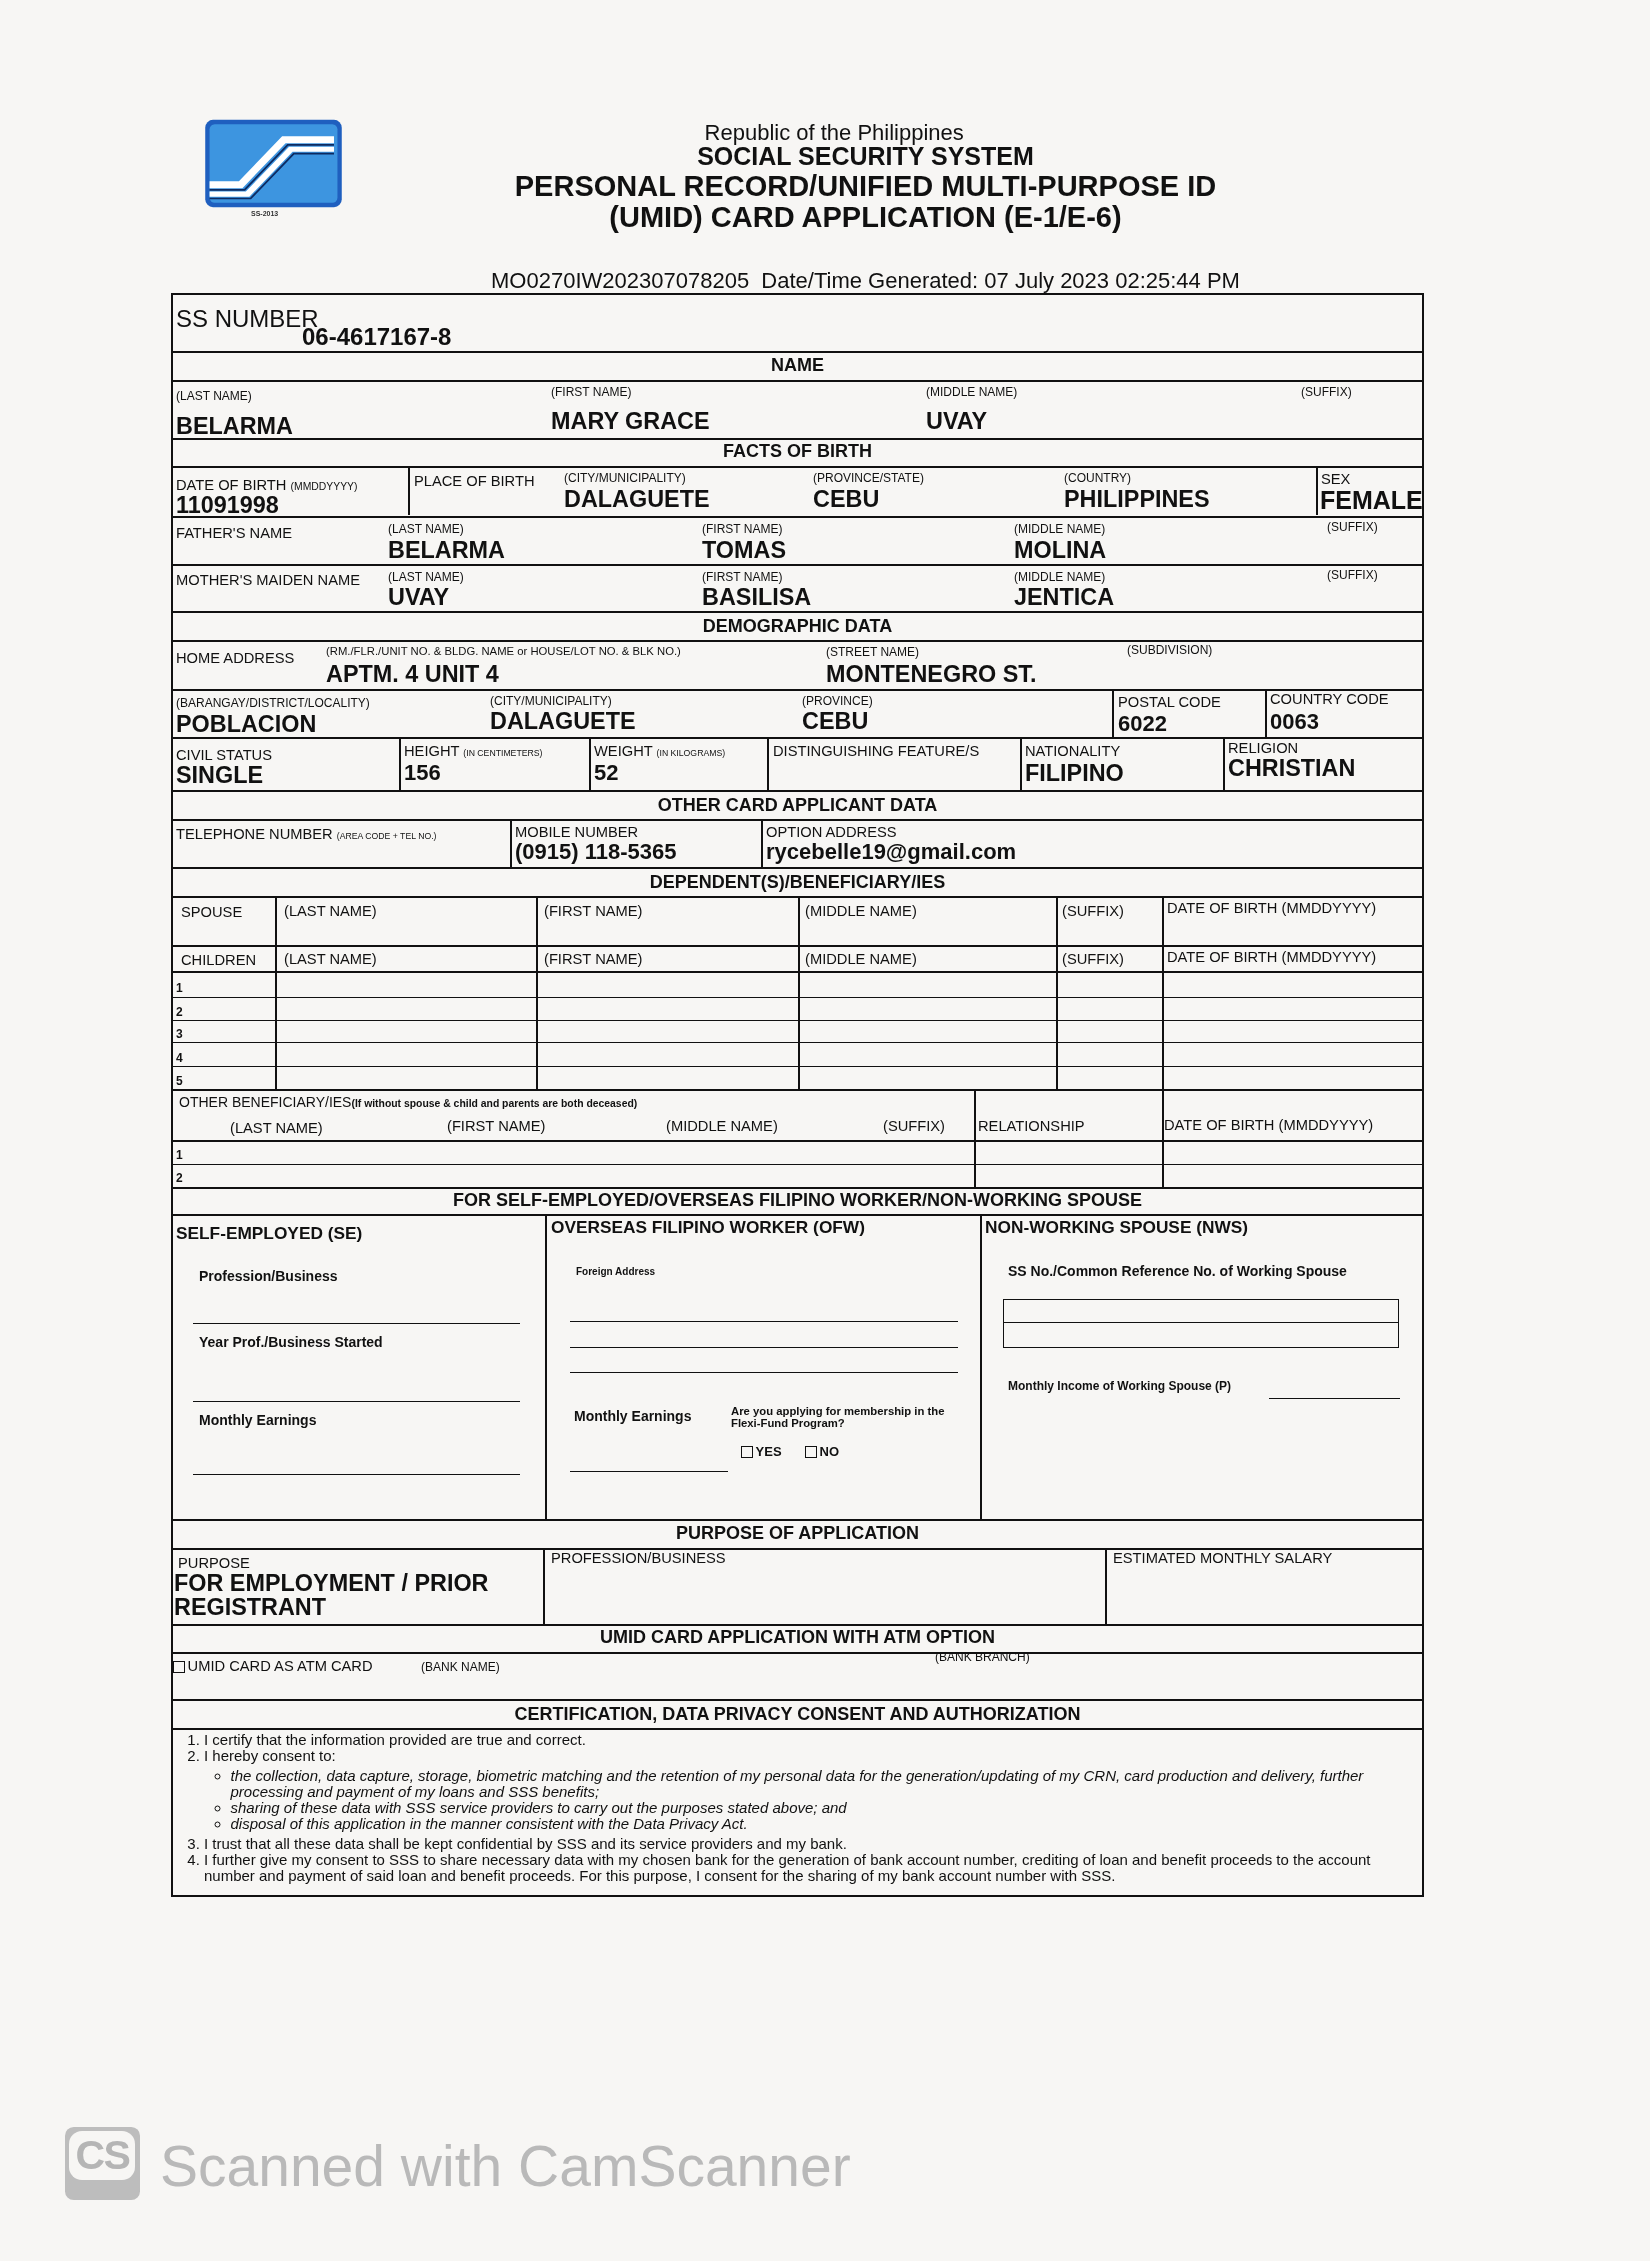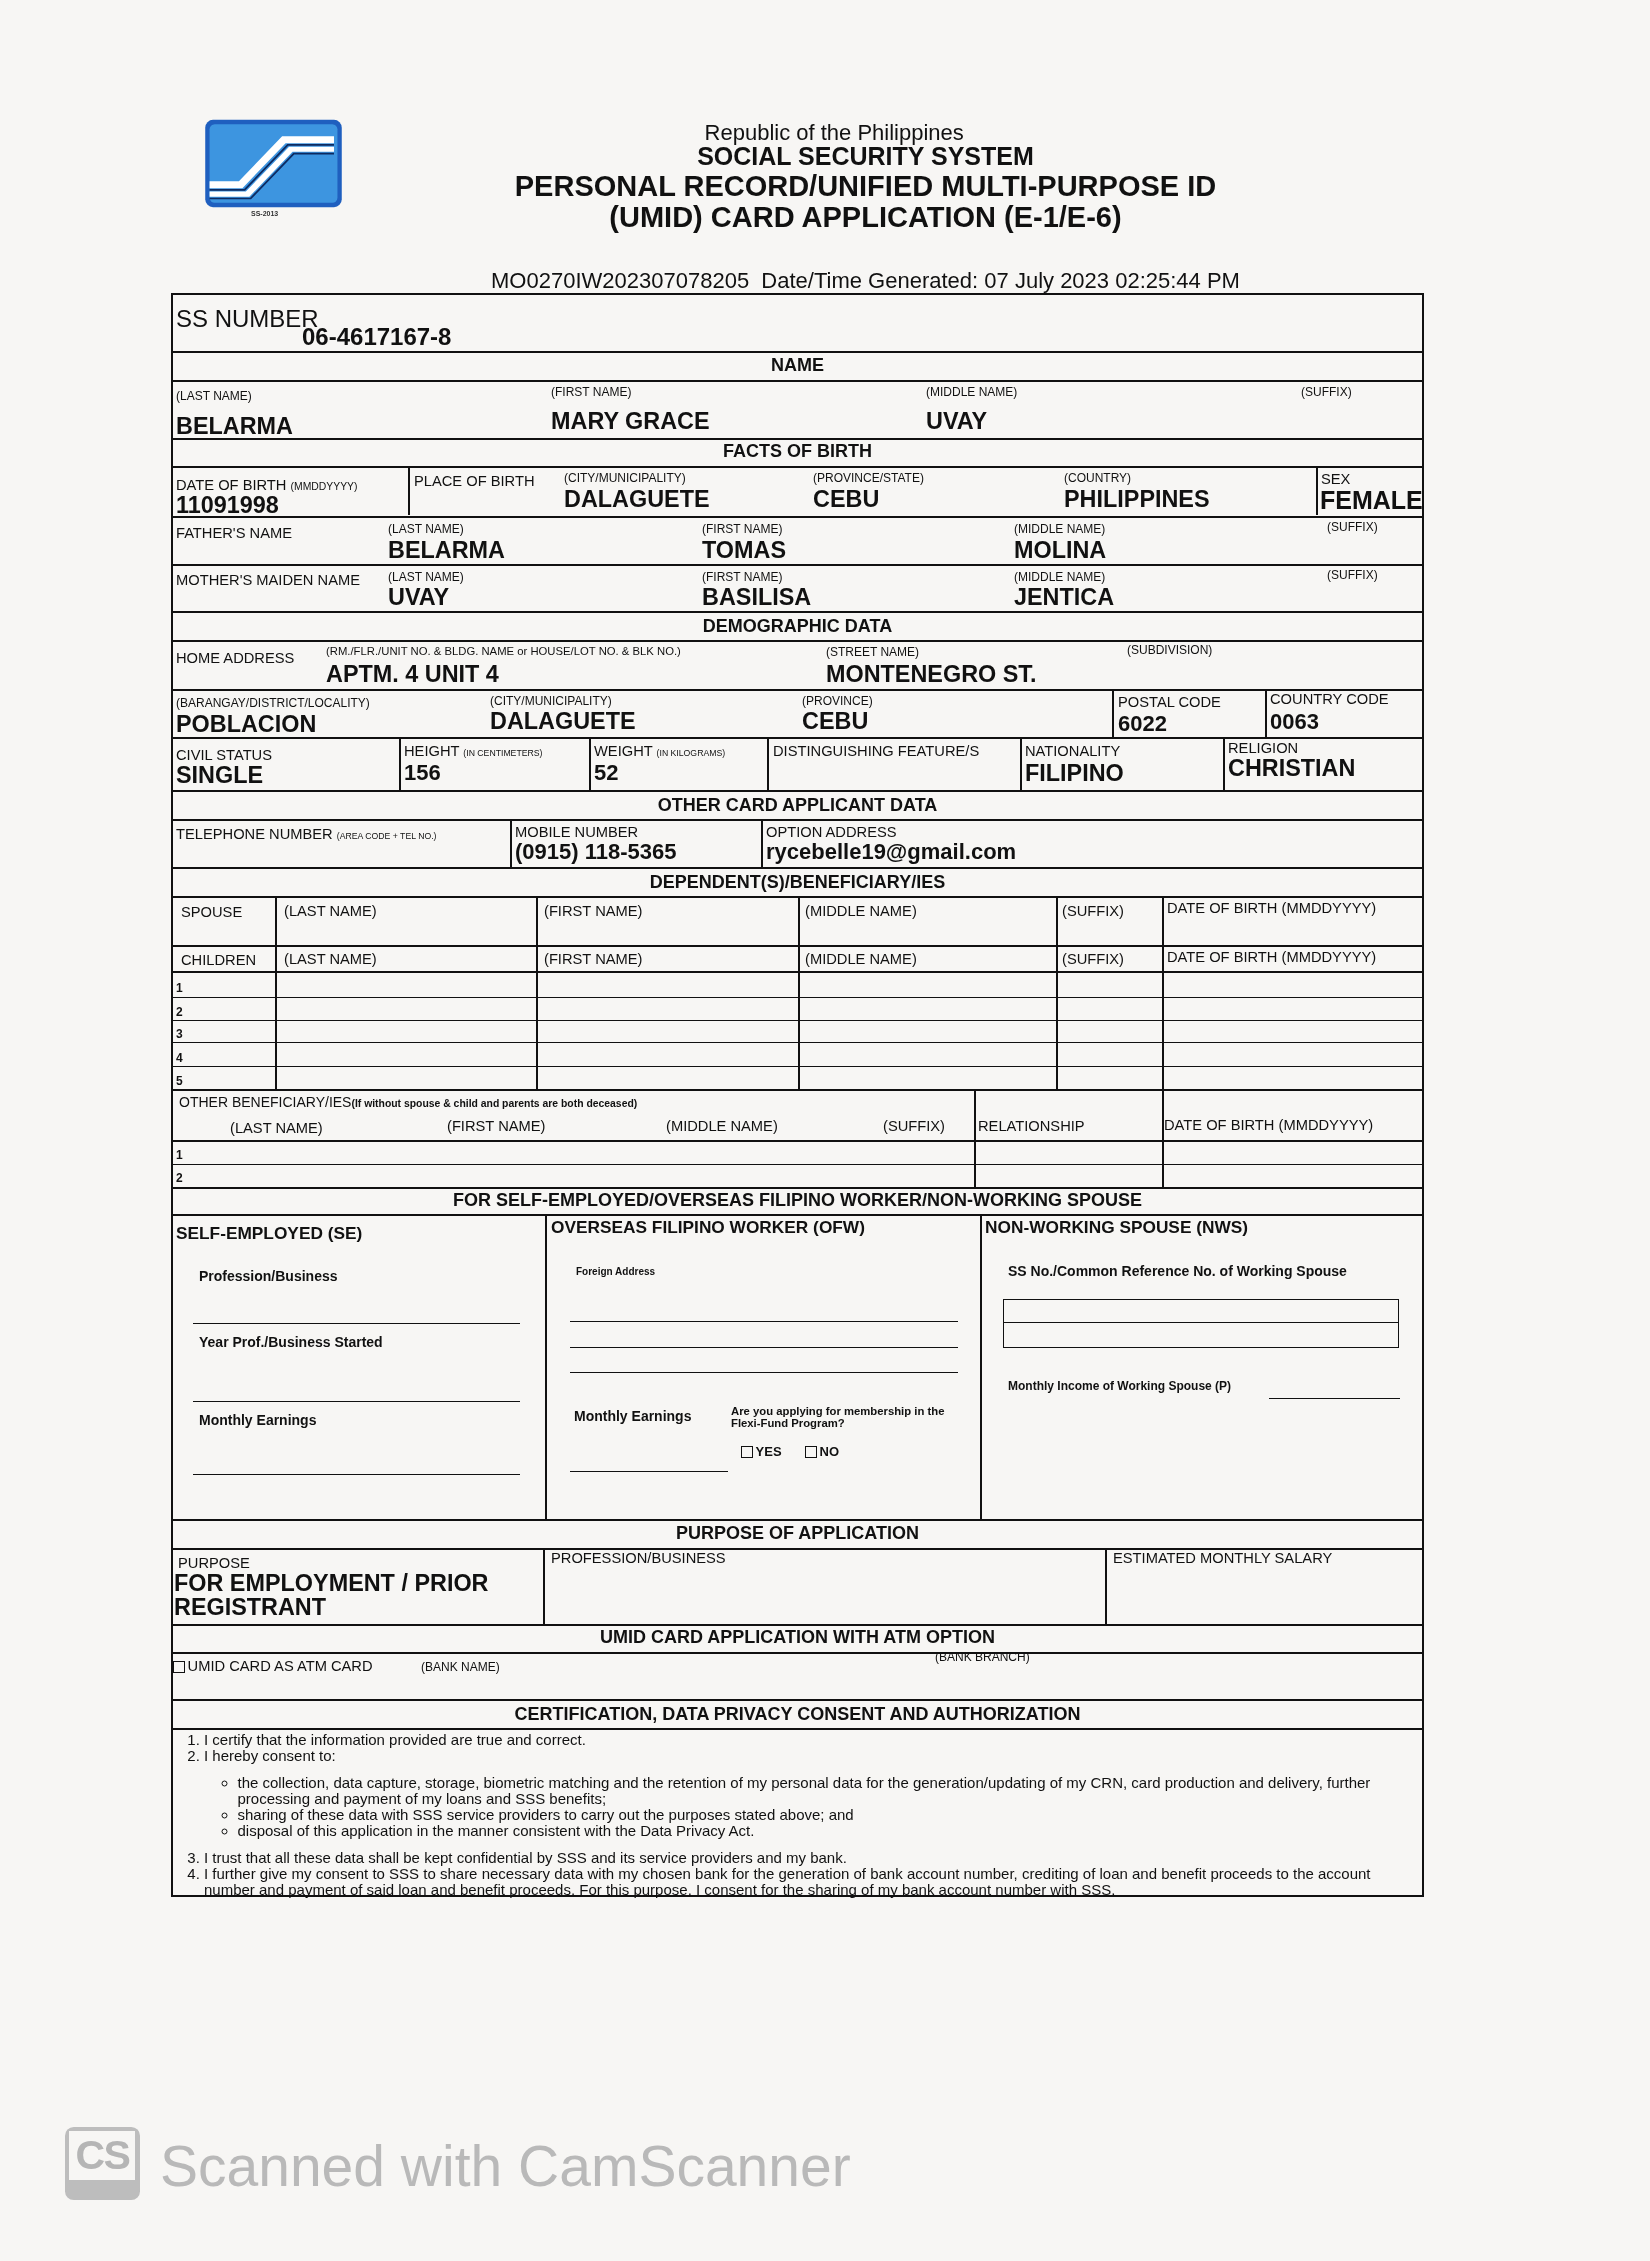--- a/index.html
+++ b/index.html
@@ -23,24 +23,24 @@
   .lbl { position:absolute; font-size:14.7px; white-space:nowrap; }
   .lbl small { font-size:10.4px; }
   .small { position:absolute; font-size:12px; white-space:nowrap; }
   .val { position:absolute; font-weight:bold; font-size:23.4px; white-space:nowrap; }
   .val-lg { position:absolute; font-weight:bold; font-size:24px; white-space:nowrap; }
   .num { position:absolute; font-size:12px; font-weight:bold; }
   .uline { position:absolute; height:0; border-top:1.7px solid #111; }
   .cbox { display:inline-block; width:12px; height:12px; border:1.7px solid #111; vertical-align:-1.7px; margin-right:2.6px; box-sizing:border-box; }
   .cert { position:absolute; left:178px; top:1732px; width:1240px; font-size:15px; line-height:16px; }
   .cert ol { margin:0; padding-left:26px; }
-  .cert ul { margin:11px; padding-left:22.5px; }
+  .cert ul { margin:4px; padding-left:22.5px;font-style:italic; }
   .cert li { margin:0; }
   #cs-logo { position:absolute; left:65px; top:2127px; width:75px; height:73px; border-radius:8.7px; background:#bdbdbd; }
-  #cs-logo .inner { position:absolute; left:4.3px; top:4.3px; width:66px; height:49px; background:#f7f6f4; border-radius:0;
+  #cs-logo .inner { position:absolute; left:4.3px; top:4.3px; width:66px; height:49px; background:#f7f6f4; border-radius:13px;
                     font-size:41px; color:#b5b5b5; font-weight:bold; text-align:center; line-height:49px; letter-spacing:-1.7px; }
   #cs-text { position:absolute; left:160px; top:2133px; font-size:57px; color:#b9b9b9; white-space:nowrap; }
 </style>
 </head>
 <body>
 
 <svg id="logo" viewBox="0 0 160 103">
   <rect x="1" y="1" width="158" height="101" rx="9" fill="#1f5fbf"></rect>
   <rect x="6" y="6" width="148" height="91" rx="6" fill="#3d95e0"></rect>
   <polygon points="150,20 90,20 40,72 6,72 6,80 44,80 94,28 150,28" fill="#fff"></polygon>

